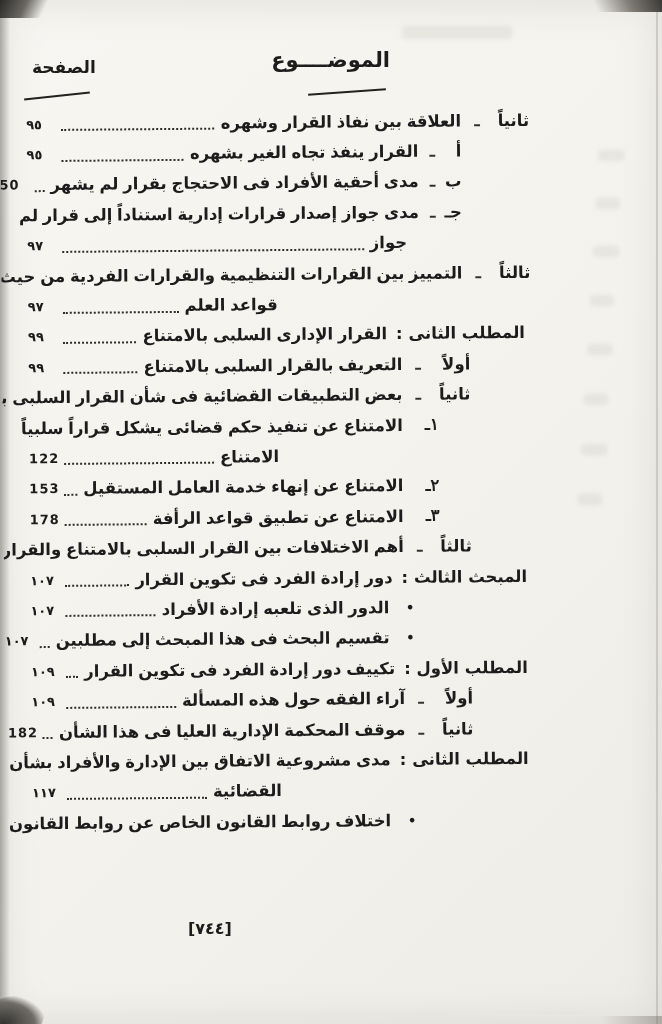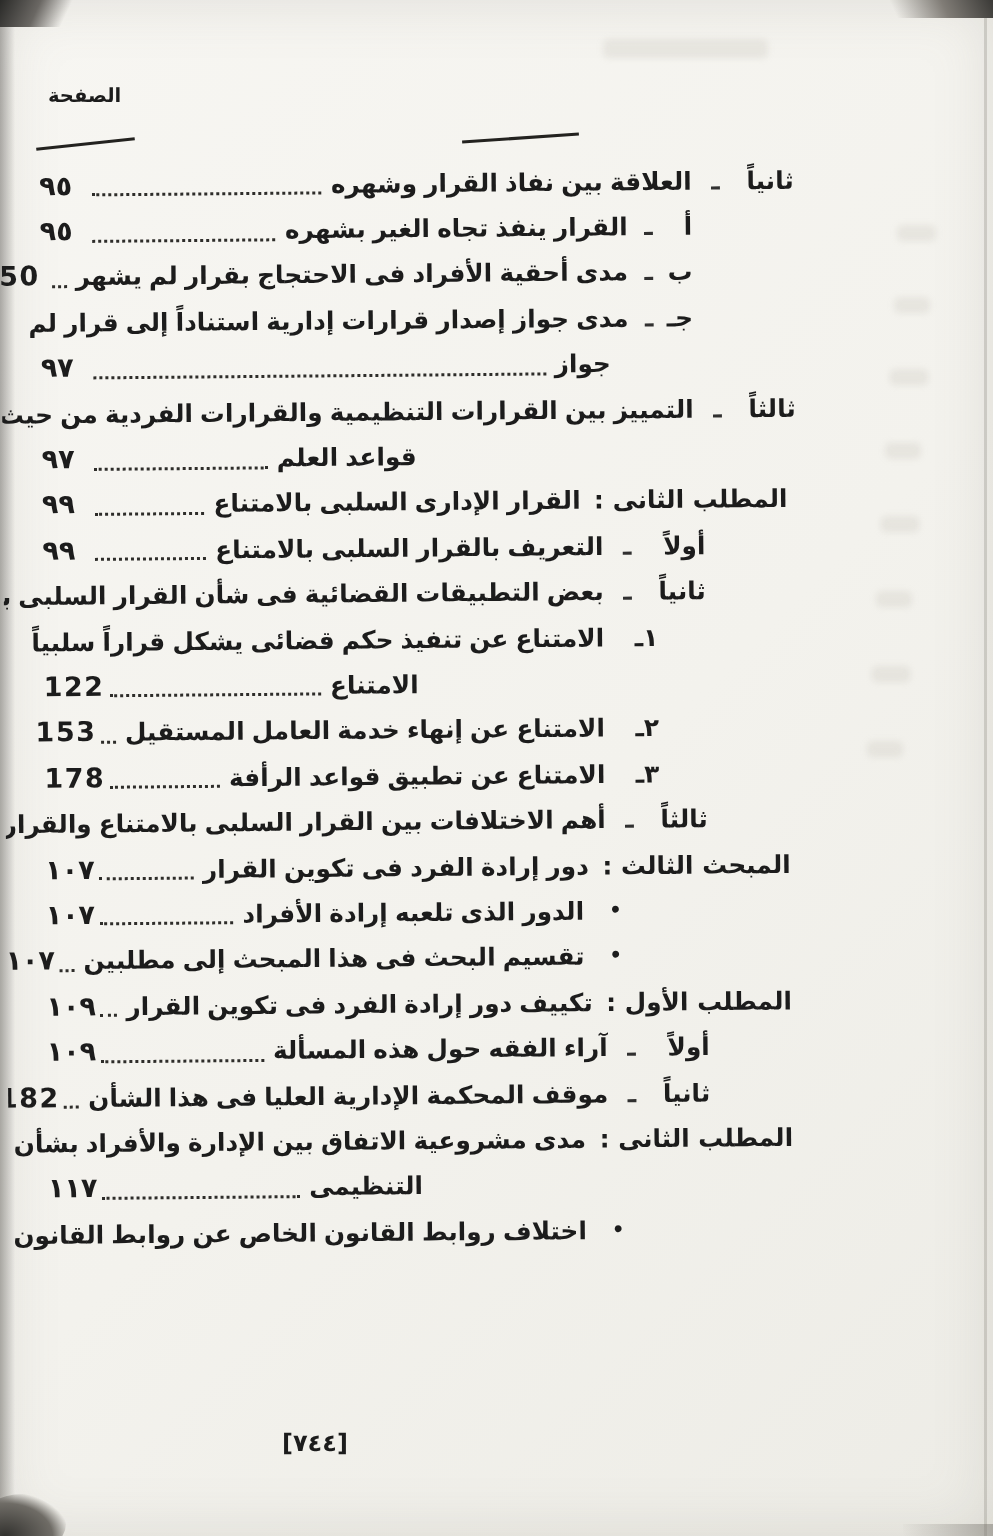--- a/index.html
+++ b/index.html
@@ -26,55 +26,55 @@
     border-radius:50%;
     background:radial-gradient(ellipse at 30% 70%,#33322f 0%,#6f6c66 55%,rgba(111,108,102,0) 75%);}
   .corner-br{position:absolute;bottom:0;right:0;width:60px;height:8px;
     background:linear-gradient(245deg,rgba(120,117,110,0.5),rgba(120,117,110,0));}
   .ghost{position:absolute;background:rgba(165,160,150,0.16);border-radius:4px;filter:blur(2px);}
 
   
   .hdr-subject{position:absolute;top:48px;right:272px;font-size:21px;font-weight:700;}
   .hdr-subject-underline{position:absolute;top:91px;right:276px;width:78px;height:2px;
     background:#23221f;transform:rotate(-4deg);}
-  .hdr-pagecol{position:absolute;top:57px;left:32px;font-size:13px;font-weight:700;}
+  .hdr-pagecol{position:absolute;top:57px;left:32px;font-size:17px;font-weight:700;}
   .hdr-pagecol-underline{position:absolute;top:95px;left:24px;width:66px;height:2px;
     background:#23221f;transform:rotate(-6deg);}
 
   
   .toc{position:absolute;top:106px;left:0;right:0;direction:rtl;
     transform:rotate(-0.5deg);transform-origin:60% 0;}
   .row{display:flex;direction:rtl;align-items:center;height:30.4px;
     padding-left:26px;overflow:hidden;font-weight:700;}
   .txt{font-size:16.5px;white-space:nowrap;word-spacing:-1px;}
   .lbl{display:inline-flex;justify-content:space-between;flex:none;font-size:16.5px;}
   .dash{opacity:0.9;}
   .leader{flex:1 1 12px;border-bottom:2px dotted #2e2d2a;margin:0 6px 0 3px;
     transform:translateY(6px);min-width:10px;}
-  .pg{flex:none;min-width:32px;font-size:18px;text-align:left;direction:ltr;
+  .pg{flex:none;min-width:32px;font-size:13px;text-align:left;direction:ltr;
     letter-spacing:1px;}
 
   
   .r-ordinal  {padding-right:133px;}
   .r-ordinal2 {padding-right:194px;}
   .r-heading  {padding-right:139px;}
   .r-letter   {padding-right:201px;}
   .r-num      {padding-right:226px;}
   .r-bullet   {padding-right:252px;}
   .r-cont-sm  {padding-right:256px;}
   .r-cont-lg  {padding-right:386px;}
 
   .r-ordinal .lbl,.r-ordinal2 .lbl{width:55px;margin-inline-end:13px;}
   .r-letter .lbl{width:32px;margin-inline-end:11px;}
-  .r-num .lbl{width:28px;margin-inline-end:8px;}
+  .r-num .lbl{width:28px;margin-inline-end:8px;font-family:Liberation Serif, serif;}
   .r-bullet .lbl{width:14px;margin-inline-end:11px;font-size:13px;}
   .r-heading .lbl{margin-inline-end:9px;}
 
   
-  .footer-pagenum{position:absolute;top:952px;left:188px;font-size:16px;font-weight:700;
+  .footer-pagenum{position:absolute;top:919px;left:188px;font-size:16px;font-weight:700;
     direction:ltr;letter-spacing:2px;}
 </style>
 </head>
 <body>
 
 <div class="page">
 
   <div class="edge-left"></div>
   <div class="edge-right-line"></div>
   <div class="corner-tl"></div>
@@ -84,20 +84,21 @@
   <div class="ghost" style="top:26px;right:150px;width:110px;height:13px;"></div>
   <div class="ghost" style="top:150px;left:598px;width:26px;height:11px;"></div>
   <div class="ghost" style="top:198px;left:596px;width:24px;height:11px;"></div>
   <div class="ghost" style="top:246px;left:593px;width:26px;height:11px;"></div>
   <div class="ghost" style="top:295px;left:590px;width:24px;height:11px;"></div>
   <div class="ghost" style="top:344px;left:587px;width:26px;height:11px;"></div>
   <div class="ghost" style="top:394px;left:584px;width:24px;height:11px;"></div>
   <div class="ghost" style="top:444px;left:581px;width:26px;height:11px;"></div>
   <div class="ghost" style="top:494px;left:578px;width:24px;height:11px;"></div>
 
+  <div class="hdr-subject">الموضــــوع</div>
   <div class="hdr-subject-underline"></div>
   <div class="hdr-pagecol">الصفحة</div>
   <div class="hdr-pagecol-underline"></div>
 
   <div class="toc" id="toc">
       <div class="row r-ordinal">
         <span class="lbl">
           <span>ثانياً</span>
           <span class="dash">ـ</span>
         </span>
@@ -255,21 +256,21 @@
         <span class="leader"></span>
         <span class="pg">182</span>
       </div>
       <div class="row r-heading">
         <span class="lbl">
           <span>المطلب الثانى :</span>
         </span>
         <span class="txt">مدى مشروعية الاتفاق بين الإدارة والأفراد  بشأن المركز</span>
       </div>
       <div class="row r-cont-lg">
-        <span class="txt">التنظيمى</span>
+        <span class="txt">القضائية</span>
         <span class="leader"></span>
         <span class="pg">١١٧</span>
       </div>
       <div class="row r-bullet">
         <span class="lbl">
           <span>•</span>
         </span>
         <span class="txt">اختلاف روابط القانون الخاص عن روابط القانون العام</span>
       </div>
     </div>

